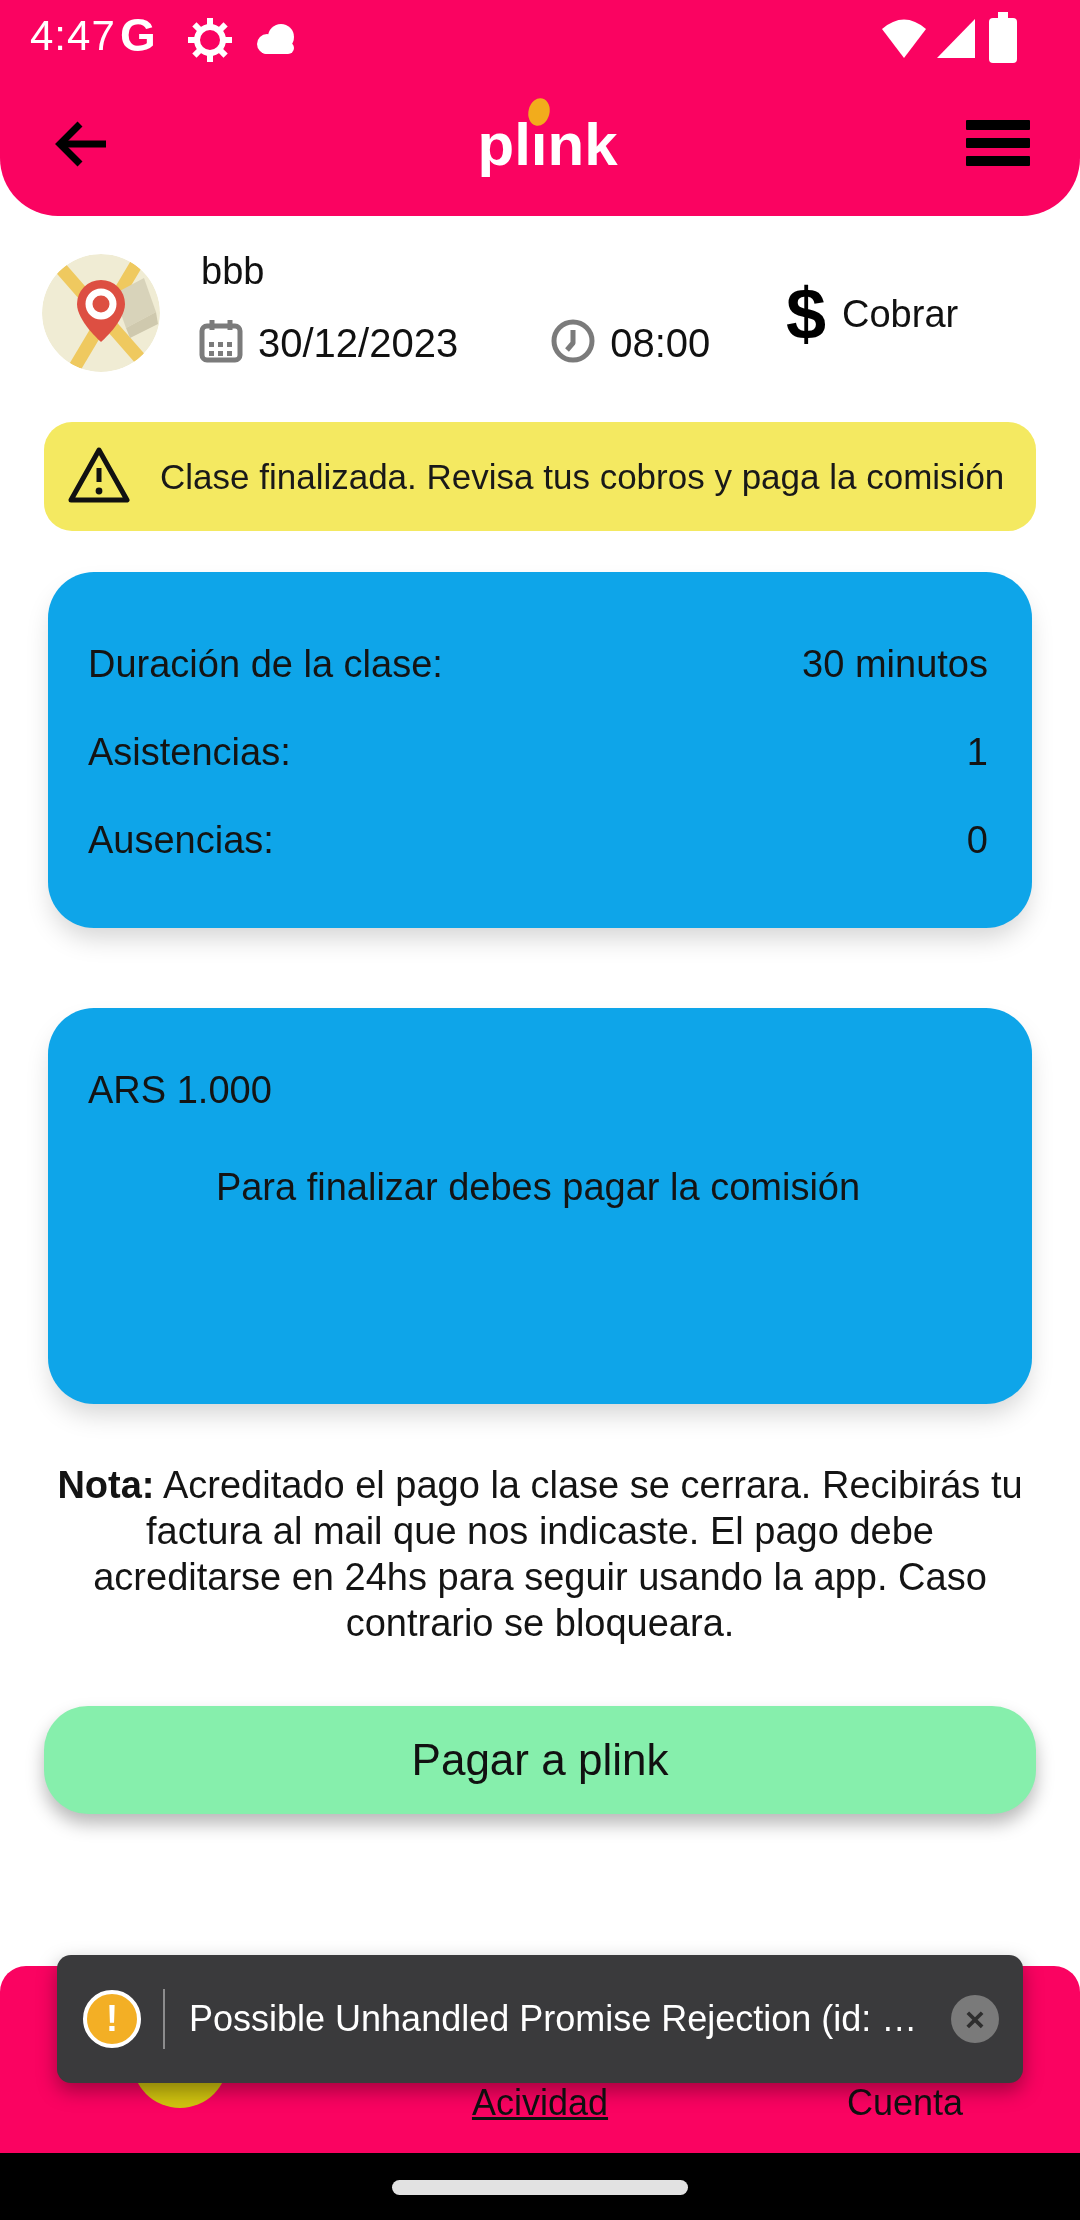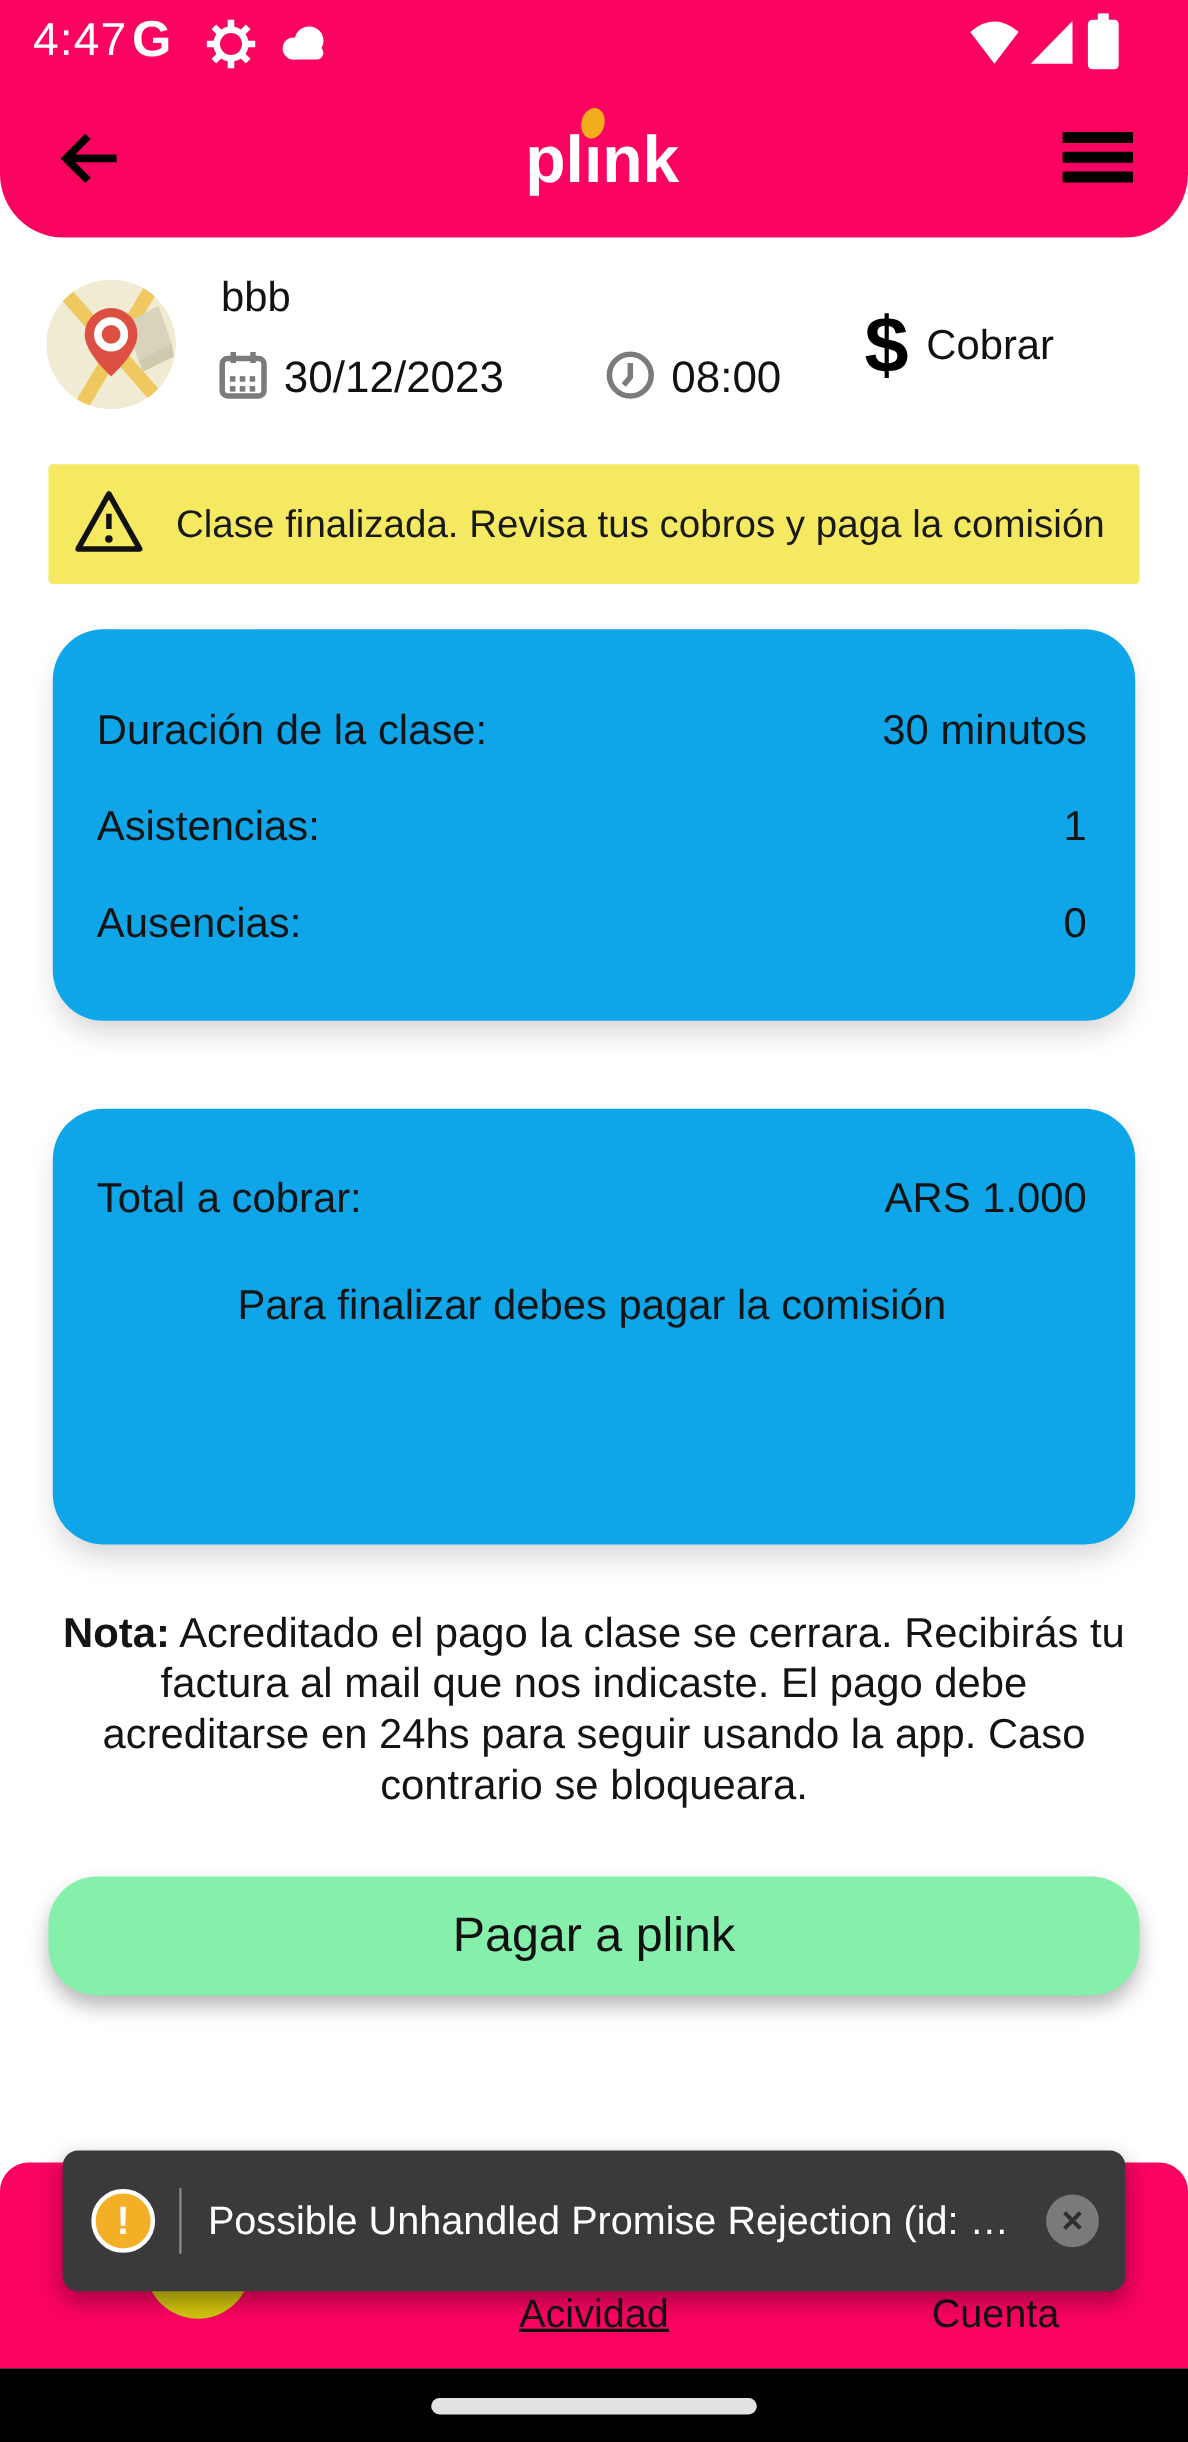--- a/index.html
+++ b/index.html
@@ -32,21 +32,21 @@
   .ci-row { position:absolute; left:198px; top:318px; display:flex; align-items:center; }
   .ci-date, .ci-time { font-size:40px; color:#111; margin-left:14px; }
   .ci-clock { margin-left:92px; }
   .cobrar { position:absolute; left:786px; top:272px; height:84px;
             display:flex; align-items:center; }
   .cobrar .dollar { font-size:72px; font-weight:800; color:#000; line-height:1; }
   .cobrar .cb-label { font-size:38px; color:#111; margin-left:16px; }
 
   
   .banner { position:absolute; left:44px; top:422px; width:992px; height:109px;
-            background:#F4E961; border-radius:4px; display:flex; align-items:center; }
+            background:#F4E961; border-radius:28px; display:flex; align-items:center; }
   .banner .w-icon { margin-left:22px; flex:0 0 auto; }
   .banner .b-text { margin-left:28px; font-size:35px; color:#191919; }
 
   
   .card { position:absolute; left:48px; width:984px; background:#0ea5e9; border-radius:46px;
           box-shadow:0 14px 26px -4px rgba(0,0,0,0.17); }
   .card1 { top:572px; height:356px; padding:48px 44px 0 40px; }
   .crow { display:flex; justify-content:space-between; align-items:center; height:88px; }
   .crow .lbl, .crow .val { font-size:38px; color:#141414; }
   .card2 { top:1008px; height:396px; padding:40px 44px 0 40px; }
@@ -241,21 +241,20 @@
       <span class="val">1</span>
     </div>
     <div class="crow">
       <span class="lbl">Ausencias:</span>
       <span class="val">0</span>
     </div>
   </div>
 
   <div class="card card2">
     <div class="trow">
-      <span class="lbl">Total a cobrar:</span>
       <span class="val">ARS 1.000</span>
     </div>
     <div class="footnote">Para finalizar debes pagar la comisión</div>
   </div>
 
   <div class="note"><b>Nota:</b><span> Acreditado el pago la clase se cerrara. Recibirás tu factura al mail que nos indicaste. El pago debe acreditarse en 24hs para seguir usando la app. Caso contrario se bloqueara.</span></div>
 
   <button class="paybtn">Pagar a plink</button>
 
   <div class="bottomnav">

